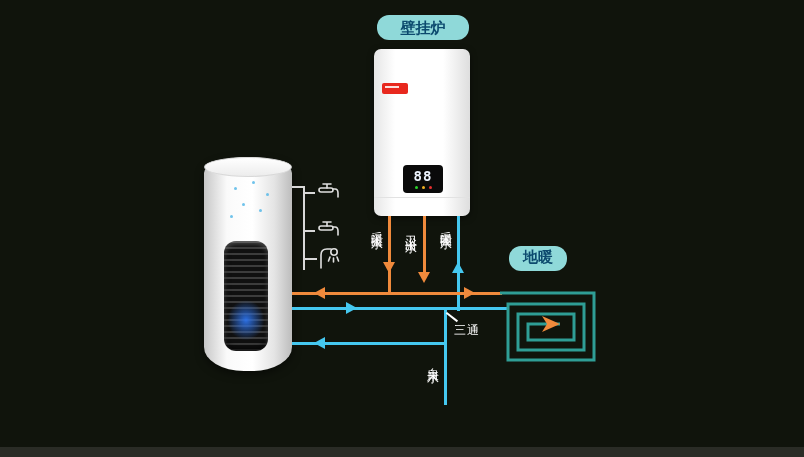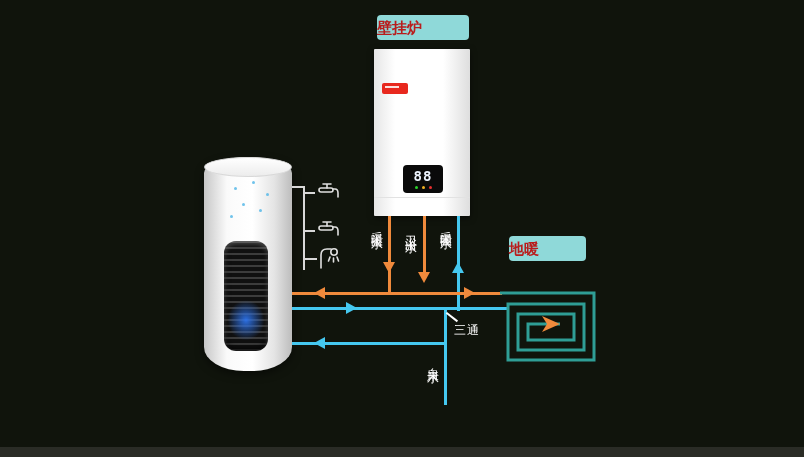--- a/index.html
+++ b/index.html
@@ -3,23 +3,23 @@
 <meta charset="utf-8">
 <style>
   html,body{margin:0;padding:0;background:#000;}
   #stage{
     position:relative;width:804px;height:457px;overflow:hidden;
     background:#10140c;
     font-family:"Liberation Sans","DejaVu Sans",sans-serif;
   }
   
   .tag{
-    position:absolute;background:#8fd9d9;color:#b91c1c;
-    font-weight:bold;font-size:15px;text-align:left;
-    border-radius:4px;line-height:25px;height:25px;
+    position:absolute;background:#8fd9d9;color:#0c4a6e;
+    font-weight:bold;font-size:15px;text-align:center;
+    border-radius:12px;line-height:25px;height:25px;
   }
   
   .pipe{position:absolute;}
   .orange{background:#f08a3c;}
   .cyan{background:#45c8f0;}
   .grayline{background:#d8d8d8;}
   
   .arr{position:absolute;width:0;height:0;}
   .arr.left{border-top:6px solid transparent;border-bottom:6px solid transparent;border-right:11px solid;}
   .arr.right{border-top:6px solid transparent;border-bottom:6px solid transparent;border-left:11px solid;}
@@ -36,21 +36,21 @@
   
   .vlabel{
     position:absolute;color:#ffffff;font-size:12px;
     writing-mode:vertical-rl;text-orientation:upright;
     letter-spacing:2px;line-height:14px;
   }
   
   #boiler{
     position:absolute;left:374px;top:49px;width:96px;height:167px;
     background:linear-gradient(90deg,#e6e6e6,#ffffff 22%,#ffffff 72%,#dedede);
-    border-radius:1px;box-shadow:0 2px 6px rgba(0,0,0,.5);
+    border-radius:7px;box-shadow:0 2px 6px rgba(0,0,0,.5);
   }
   #boiler .logo{position:absolute;left:8px;top:34px;width:26px;height:11px;background:#e8281e;border-radius:2px;}
   #boiler .logo::after{content:"";position:absolute;left:3px;top:3px;width:14px;height:2px;background:#fff;opacity:.85;}
   #boiler .seam{position:absolute;left:0;top:148px;width:96px;height:1px;background:#e2e2e2;}
   #display{
     position:absolute;left:29px;top:116px;width:40px;height:28px;
     background:#0a0a0a;border-radius:4px;color:#eef4ff;
     display:flex;flex-direction:column;align-items:center;justify-content:center;
   }
   #display .digits{font-family:"DejaVu Sans Mono",monospace;font-size:14px;font-weight:bold;letter-spacing:1px;line-height:14px;}
@@ -86,21 +86,21 @@
   #floor-strip{position:absolute;left:0;top:447px;width:804px;height:10px;background:#2a2c26;}
   .fixture{position:absolute;}
   .fixture svg{display:block;}
 </style>
 </head>
 <body>
 
 <div id="stage">
 
   <div class="tag" style="left:377px;top:15px;width:92px;">壁挂炉</div>
-  <div class="tag" style="left:509px;top:236px;width:77px;">地暖</div>
+  <div class="tag" style="left:509px;top:246px;width:58px;font-family:Liberation Mono, monospace;">地暖</div>
 
   <div id="boiler">
     <div class="logo"></div>
     <div id="display">
       <span class="digits">88</span>
       <span class="dots">
         <i style="background:#2bd12b;"></i>
           <i style="background:#f0b020;"></i>
           <i style="background:#e83030;"></i>
       </span>

